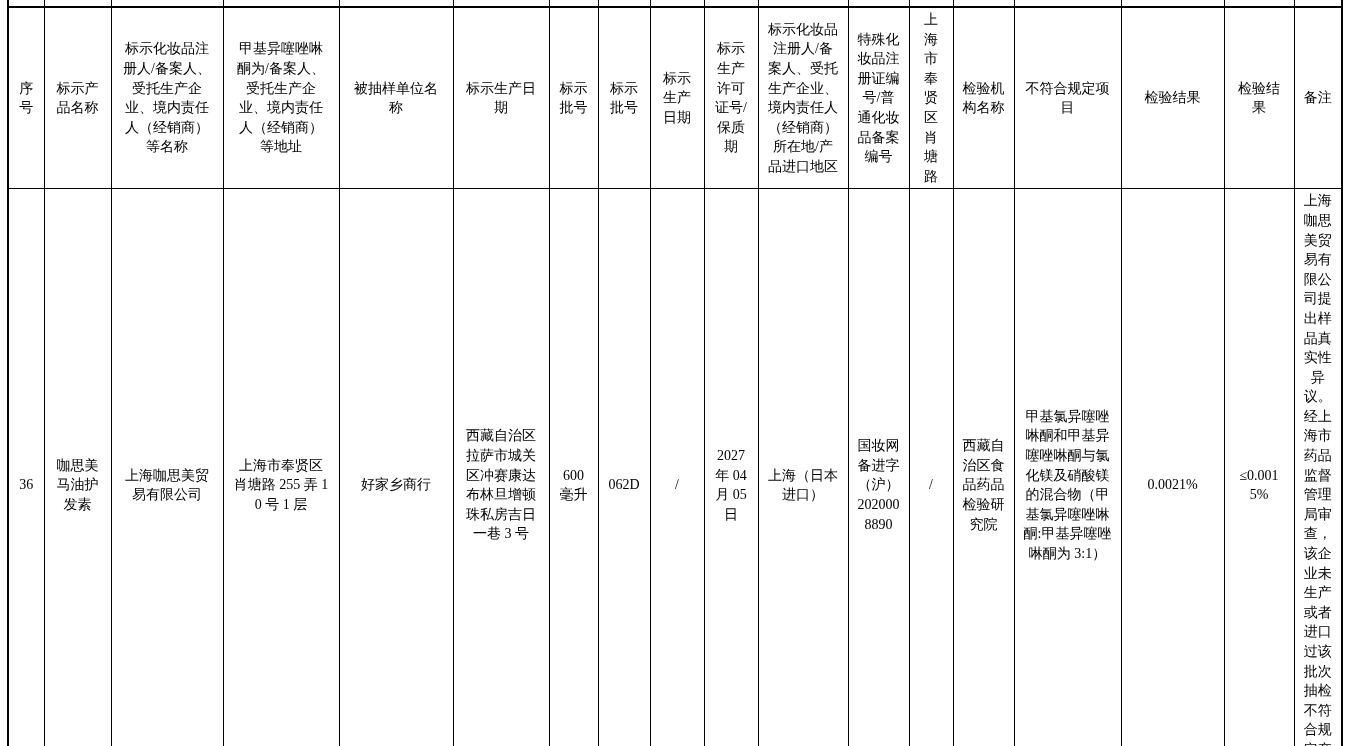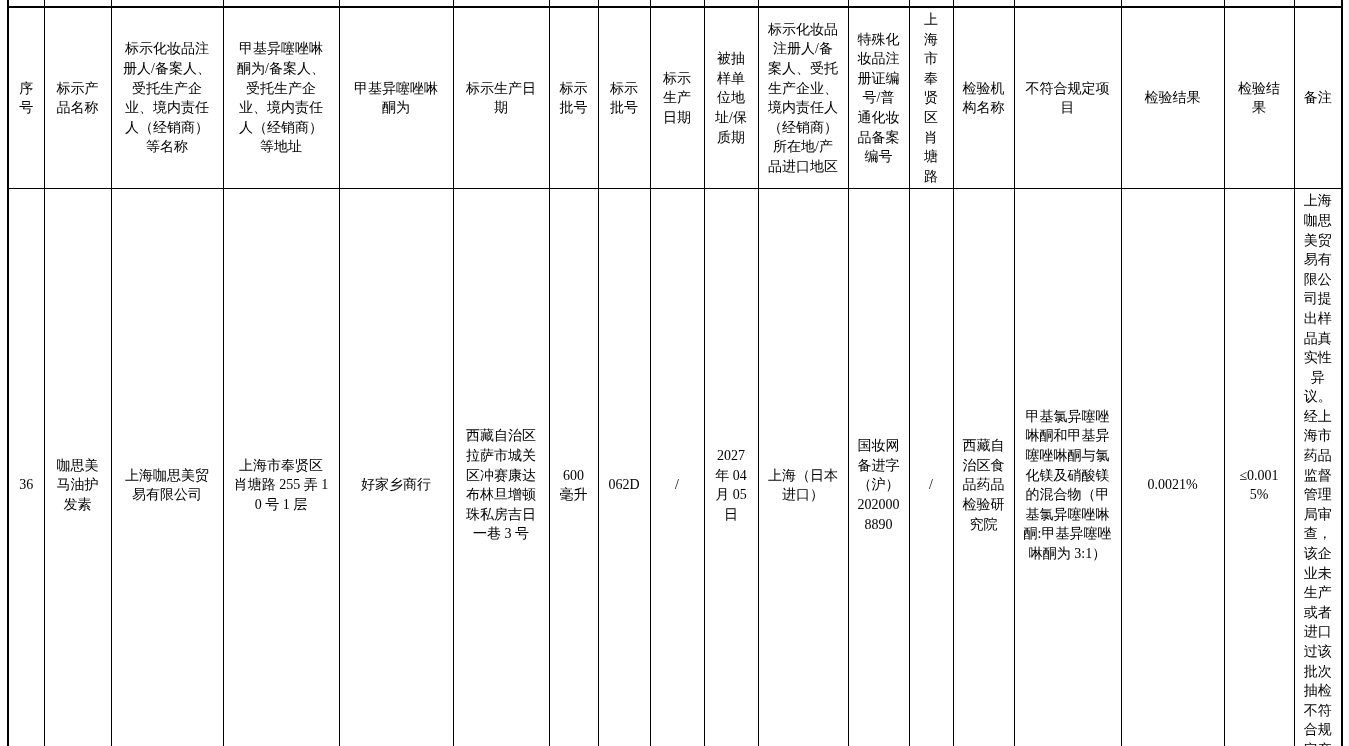--- a/index.html
+++ b/index.html
@@ -97,26 +97,26 @@
       <td></td>
       <td></td>
       <td></td>
     </tr>
 
     <tr class="header-row">
       <th>序号</th>
       <th>标示产品名称</th>
       <th>标示化妆品注册人/备案人、受托生产企业、境内责任人（经销商）等名称</th>
       <th>甲基异噻唑啉酮为/备案人、受托生产企业、境内责任人（经销商）等地址</th>
-      <th>甲基异噻唑啉酮为</th>
+      <th>被抽样单位名称</th>
       <th>标示生产日期</th>
       <th>标示批号</th>
       <th>标示批号</th>
       <th>标示生产日期</th>
-      <th>被抽样单位地址/保质期</th>
+      <th>标示生产许可证号/保质期</th>
       <th>标示化妆品注册人/备案人、受托生产企业、境内责任人（经销商）所在地/产品进口地区</th>
       <th>特殊化妆品注册证编号/普通化妆品备案编号</th>
       <th>上海市奉贤区肖塘路</th>
       <th>检验机构名称</th>
       <th>不符合规定项目</th>
       <th>检验结果</th>
       <th>检验结果</th>
       <th>备注</th>
     </tr>
 

